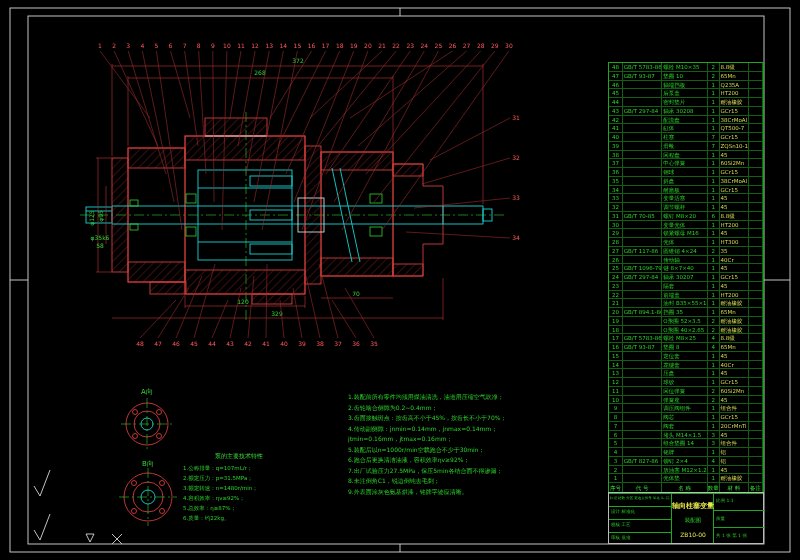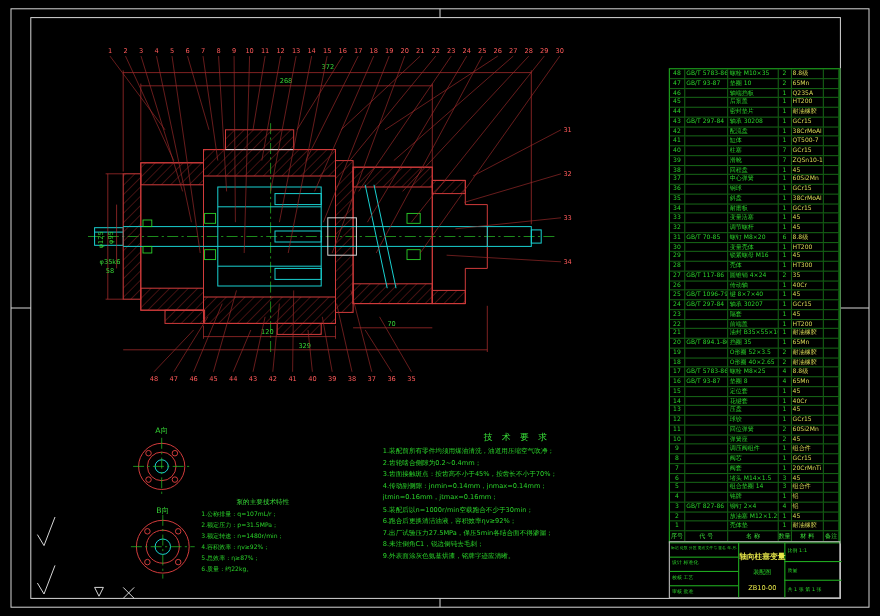--- a/index.html
+++ b/index.html
@@ -291,21 +291,20 @@
         <div class="s-line">1.公称排量：q=107mL/r；</div>
         <div class="s-line">2.额定压力：p=31.5MPa；</div>
         <div class="s-line">3.额定转速：n=1480r/min；</div>
         <div class="s-line">4.容积效率：ηv≥92%；</div>
         <div class="s-line">5.总效率：η≥87%；</div>
         <div class="s-line">6.质量：约22kg。</div>
       </div>
   </div>
 
   <div id="tech-block">
-    <div id="tech-title">技 术 要 求</div>
     <div id="tech-lines">
         <div class="t-line">1.装配前所有零件均须用煤油清洗，油道用压缩空气吹净；</div>
         <div class="t-line">2.齿轮啮合侧隙为0.2~0.4mm；</div>
         <div class="t-line">3.齿面接触斑点：按齿高不小于45%，按齿长不小于70%；</div>
         <div class="t-line">4.传动副侧隙：jnmin=0.14mm，jnmax=0.14mm；</div>
         <div class="t-line">   jtmin=0.16mm，jtmax=0.16mm；</div>
         <div class="t-line">5.装配后以n=1000r/min空载跑合不少于30min；</div>
         <div class="t-line">6.跑合后更换清洁油液，容积效率ηv≥92%；</div>
         <div class="t-line">7.出厂试验压力27.5MPa，保压5min各结合面不得渗漏；</div>
         <div class="t-line">8.未注倒角C1，锐边倒钝去毛刺；</div>

